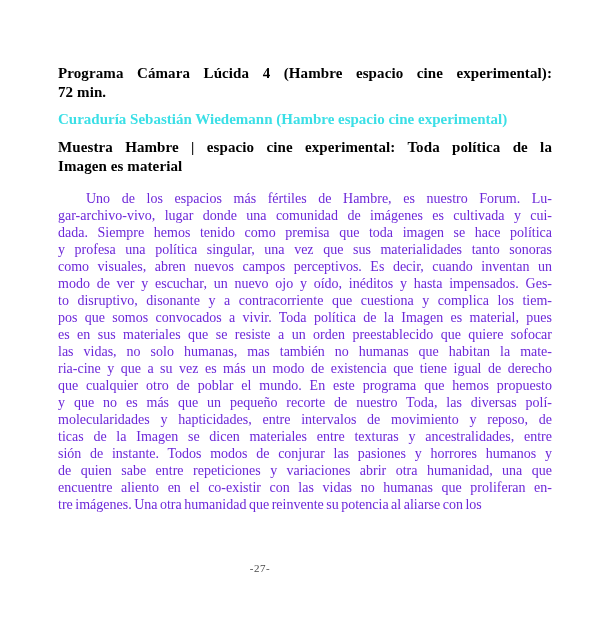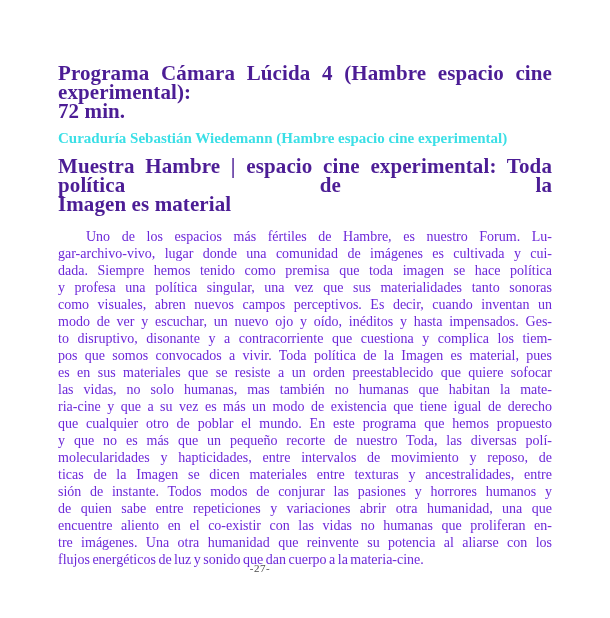--- a/index.html
+++ b/index.html
@@ -13,23 +13,23 @@
     font-family: "Liberation Serif", "DejaVu Serif", serif;
   }
   .content {
     position: absolute;
     left: 58px;
     top: 64px;
     width: 494px;
   }
   .heading {
     font-weight: bold;
-    font-size: 21px;
+    font-size: 15px;
     line-height: 19px;
-    color: #4c1d95;
+    color: #000000;
     letter-spacing: 0.1px;
   }
   .curator {
     margin-top: 8px;
     font-weight: bold;
     font-size: 15px;
     line-height: 19px;
     color: #3BDFE6;
   }
   .show-title { margin-top: 9px; }
@@ -96,19 +96,18 @@
         <div class="line">las vidas, no solo humanas, mas también no humanas que habitan la mate-</div>
         <div class="line">ria-cine y que a su vez es más un modo de existencia que tiene igual de derecho</div>
         <div class="line">que cualquier otro de poblar el mundo. En este programa que hemos propuesto</div>
         <div class="line">y que no es más que un pequeño recorte de nuestro Toda, las diversas polí-</div>
         <div class="line">molecularidades y hapticidades, entre intervalos de movimiento y reposo, de</div>
         <div class="line">ticas de la Imagen se dicen materiales entre texturas y ancestralidades, entre</div>
         <div class="line">sión de instante. Todos modos de conjurar las pasiones y horrores humanos y</div>
         <div class="line">de quien sabe entre repeticiones y variaciones abrir otra humanidad, una que</div>
         <div class="line">encuentre aliento en el co-existir con las vidas no humanas que proliferan en-</div>
         <div class="line">tre imágenes. Una otra humanidad que reinvente su potencia al aliarse con los</div>
-        <div class="line">flujos energéticos de luz y sonido que dan cuerpo a la materia-cine.</div>
       </div>
 
   </div>
 
   <div class="pageno">-27-</div>
 </div>
 
 </body></html>

